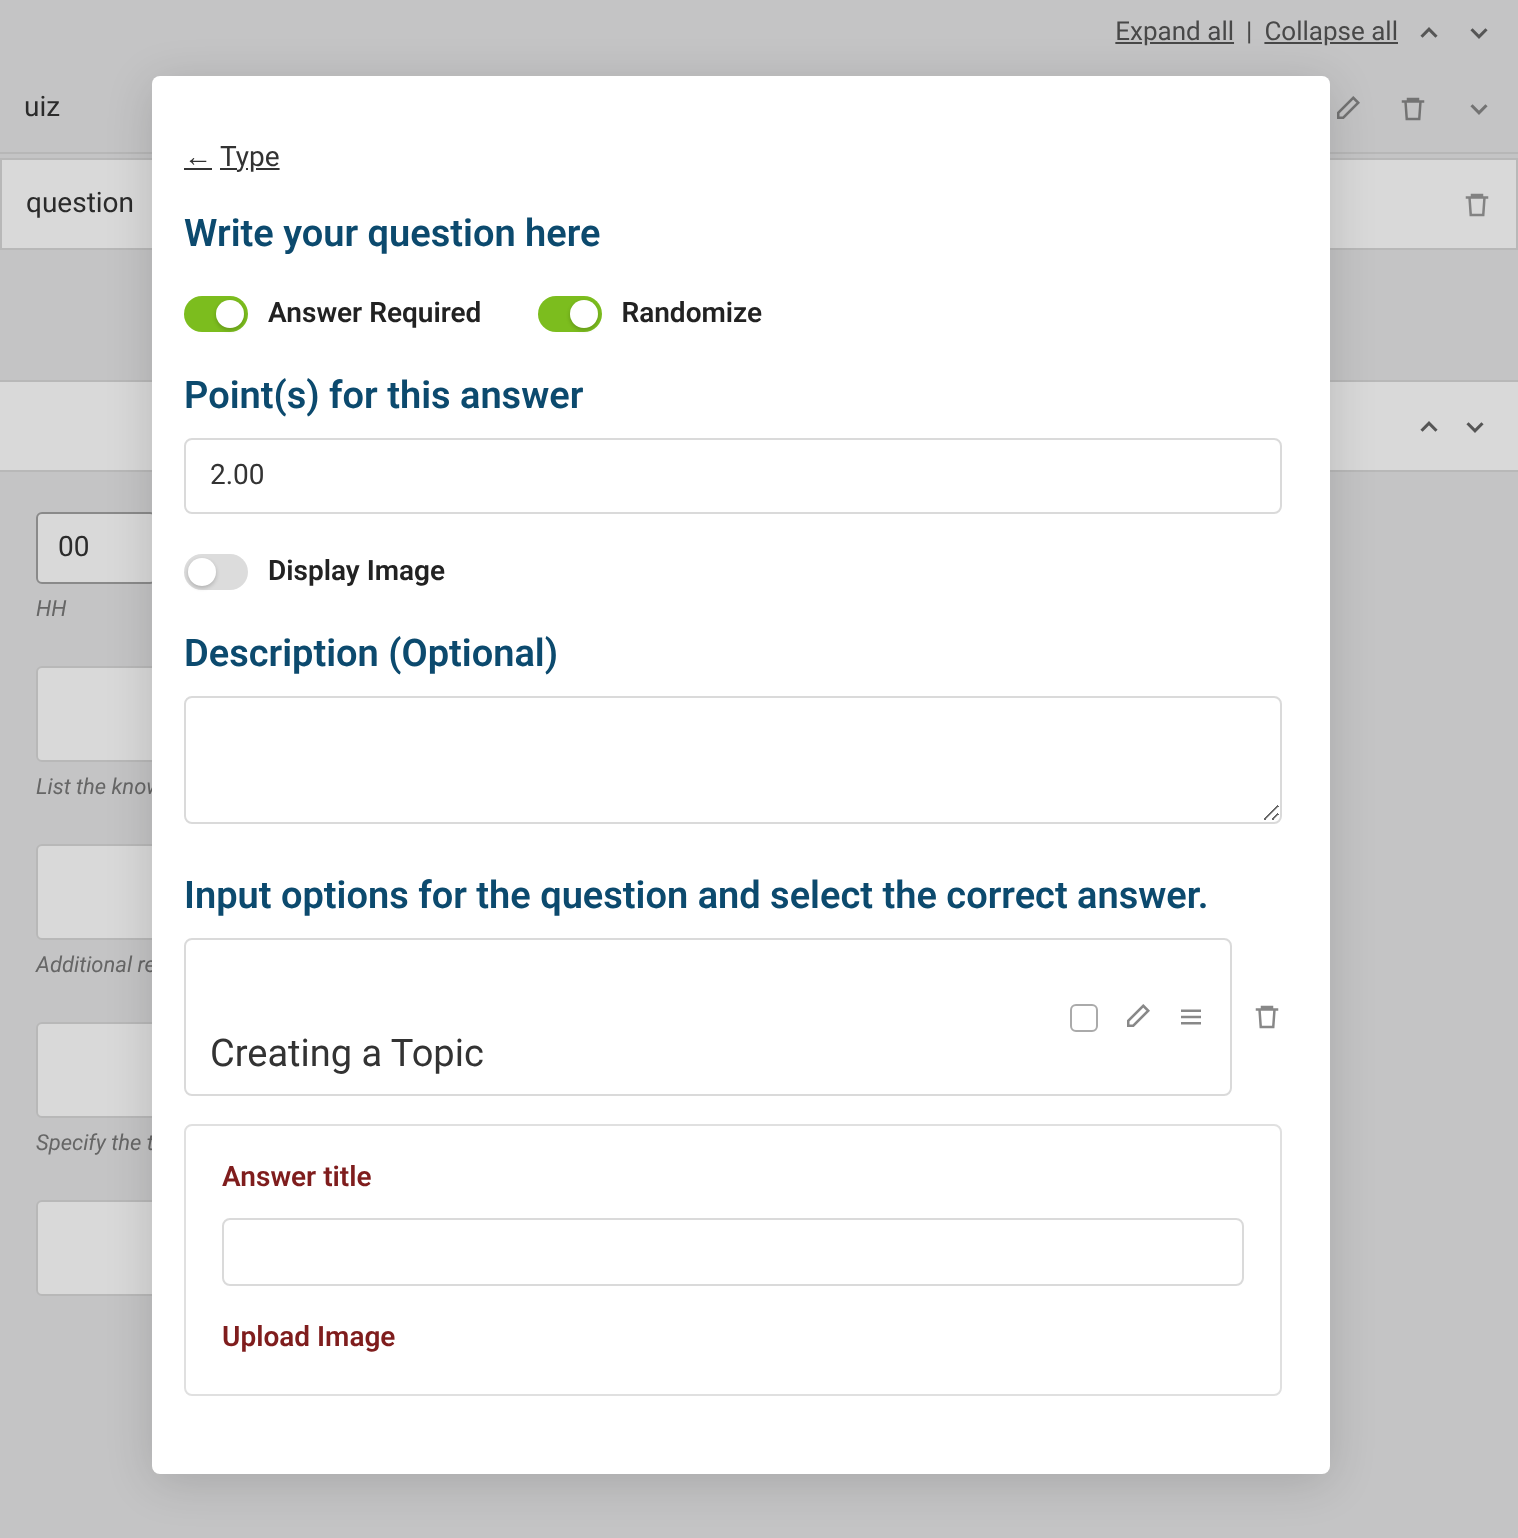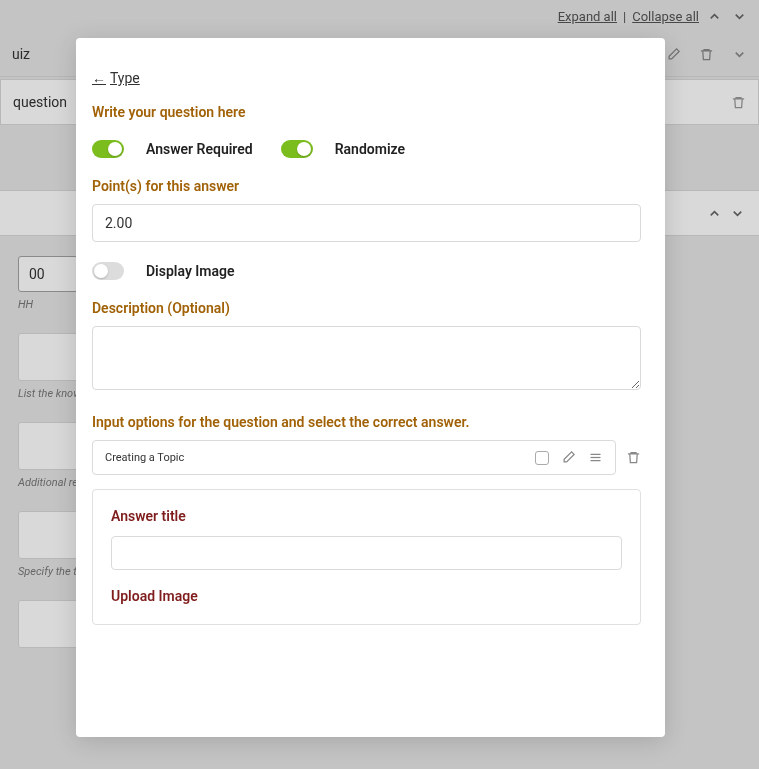--- a/index.html
+++ b/index.html
@@ -25,44 +25,44 @@
     .modal-dim { position: absolute; inset: 0; background: rgba(0,0,0,0.15); }
     .modal { position: absolute; top: 38px; left: 76px; width: 589px; height: 699px; background: #fff; border-radius: 4px; box-shadow: 0 4px 24px rgba(0,0,0,0.15); display: flex; flex-direction: column; }
     .modal-scroll { overflow-y: auto; padding: 30px 24px 22px 16px; flex: 1; }
     .modal-scroll::-webkit-scrollbar { width: 10px; }
     .modal-scroll::-webkit-scrollbar-track { background: #f2f2f2; border-radius: 6px; }
     .modal-scroll::-webkit-scrollbar-thumb { background: #c8c8c8; border-radius: 6px; }
 
     .back-link { display: inline-flex; align-items: center; gap: 4px; color: #333; font-size: 14px; text-decoration: underline; margin-bottom: 18px; }
     .back-link .arrow { text-decoration: none; display: inline-block; }
 
-    .label { display: block; font-size: 14px; font-weight: 600; color: #a16207; margin-bottom: 10px; }
+    .label { display: block; font-size: 19px; font-weight: 600; color: #0c4a6e; margin-bottom: 10px; }
     .input { width: 100%; background: #fff; border: 1px solid #dadada; border-radius: 4px; padding: 10px 12px; font-size: 14px; color: #333; }
     .section { margin-bottom: 20px; }
 
     .select { width: 100%; background: #fff; border: 1px solid #dadada; border-radius: 4px; padding: 8px 12px; font-size: 14px; display: flex; align-items: center; justify-content: space-between; cursor: pointer; }
     .select .left { display: flex; align-items: center; gap: 10px; }
     .select .qicon { width: 18px; height: 18px; background: #aa3dc9; border-radius: 3px; display: flex; align-items: center; justify-content: center; color: #fff; font-size: 11px; font-weight: bold; }
     .select .chev { color: #666; font-size: 12px; }
 
     .toggles { display: flex; align-items: center; gap: 28px; margin: 18px 0 20px; }
-    .toggle-wrap { display: flex; align-items: center; gap: 22px; }
+    .toggle-wrap { display: flex; align-items: center; gap: 10px; }
     .toggle { width: 32px; height: 18px; border-radius: 10px; position: relative; cursor: pointer; transition: background 0.2s; }
     .toggle.on { background: #7cbd1e; }
     .toggle.off { background: #dcdcdc; }
     .toggle .knob { position: absolute; top: 2px; width: 14px; height: 14px; background: #fff; border-radius: 50%; transition: left 0.2s; box-shadow: 0 1px 2px rgba(0,0,0,0.2); }
     .toggle.on .knob { left: 16px; }
     .toggle.off .knob { left: 2px; }
     .toggle-label { font-size: 14px; font-weight: 600; color: #222; }
 
     .textarea { width: 100%; min-height: 64px; background: #fff; border: 1px solid #dadada; border-radius: 4px; padding: 10px 12px; font-size: 14px; }
 
     .option-row { display: flex; align-items: stretch; gap: 10px; margin-bottom: 14px; }
     .option-box { flex: 1; background: #fff; border: 1px solid #dadada; border-radius: 4px; padding: 9px 12px; display: flex; align-items: center; justify-content: space-between; }
-    .option-text { font-size: 11px; color: #333; }
+    .option-text { font-size: 19px; color: #333; margin-top: 36px; }
     .option-actions { display: flex; align-items: center; gap: 12px; }
     .checkbox { width: 14px; height: 14px; border: 1.5px solid #aaa; border-radius: 3px; cursor: pointer; background: #fff; }
     .small-icon { color: #888; cursor: pointer; font-size: 14px; }
     .option-del { color: #888; cursor: pointer; font-size: 15px; display: flex; align-items: center; }
 
     .answer-panel { border: 1px solid #e0e0e0; border-radius: 4px; padding: 18px 18px 8px; }
     .panel-label { font-size: 14px; font-weight: 600; color: #7f1d1d; margin-bottom: 12px; }
     .panel-input { width: 100%; background: #fff; border: 1px solid #dadada; border-radius: 4px; height: 34px; padding: 0 12px; margin-bottom: 18px; }
 
     svg.ic { width: 15px; height: 15px; display: block; }

